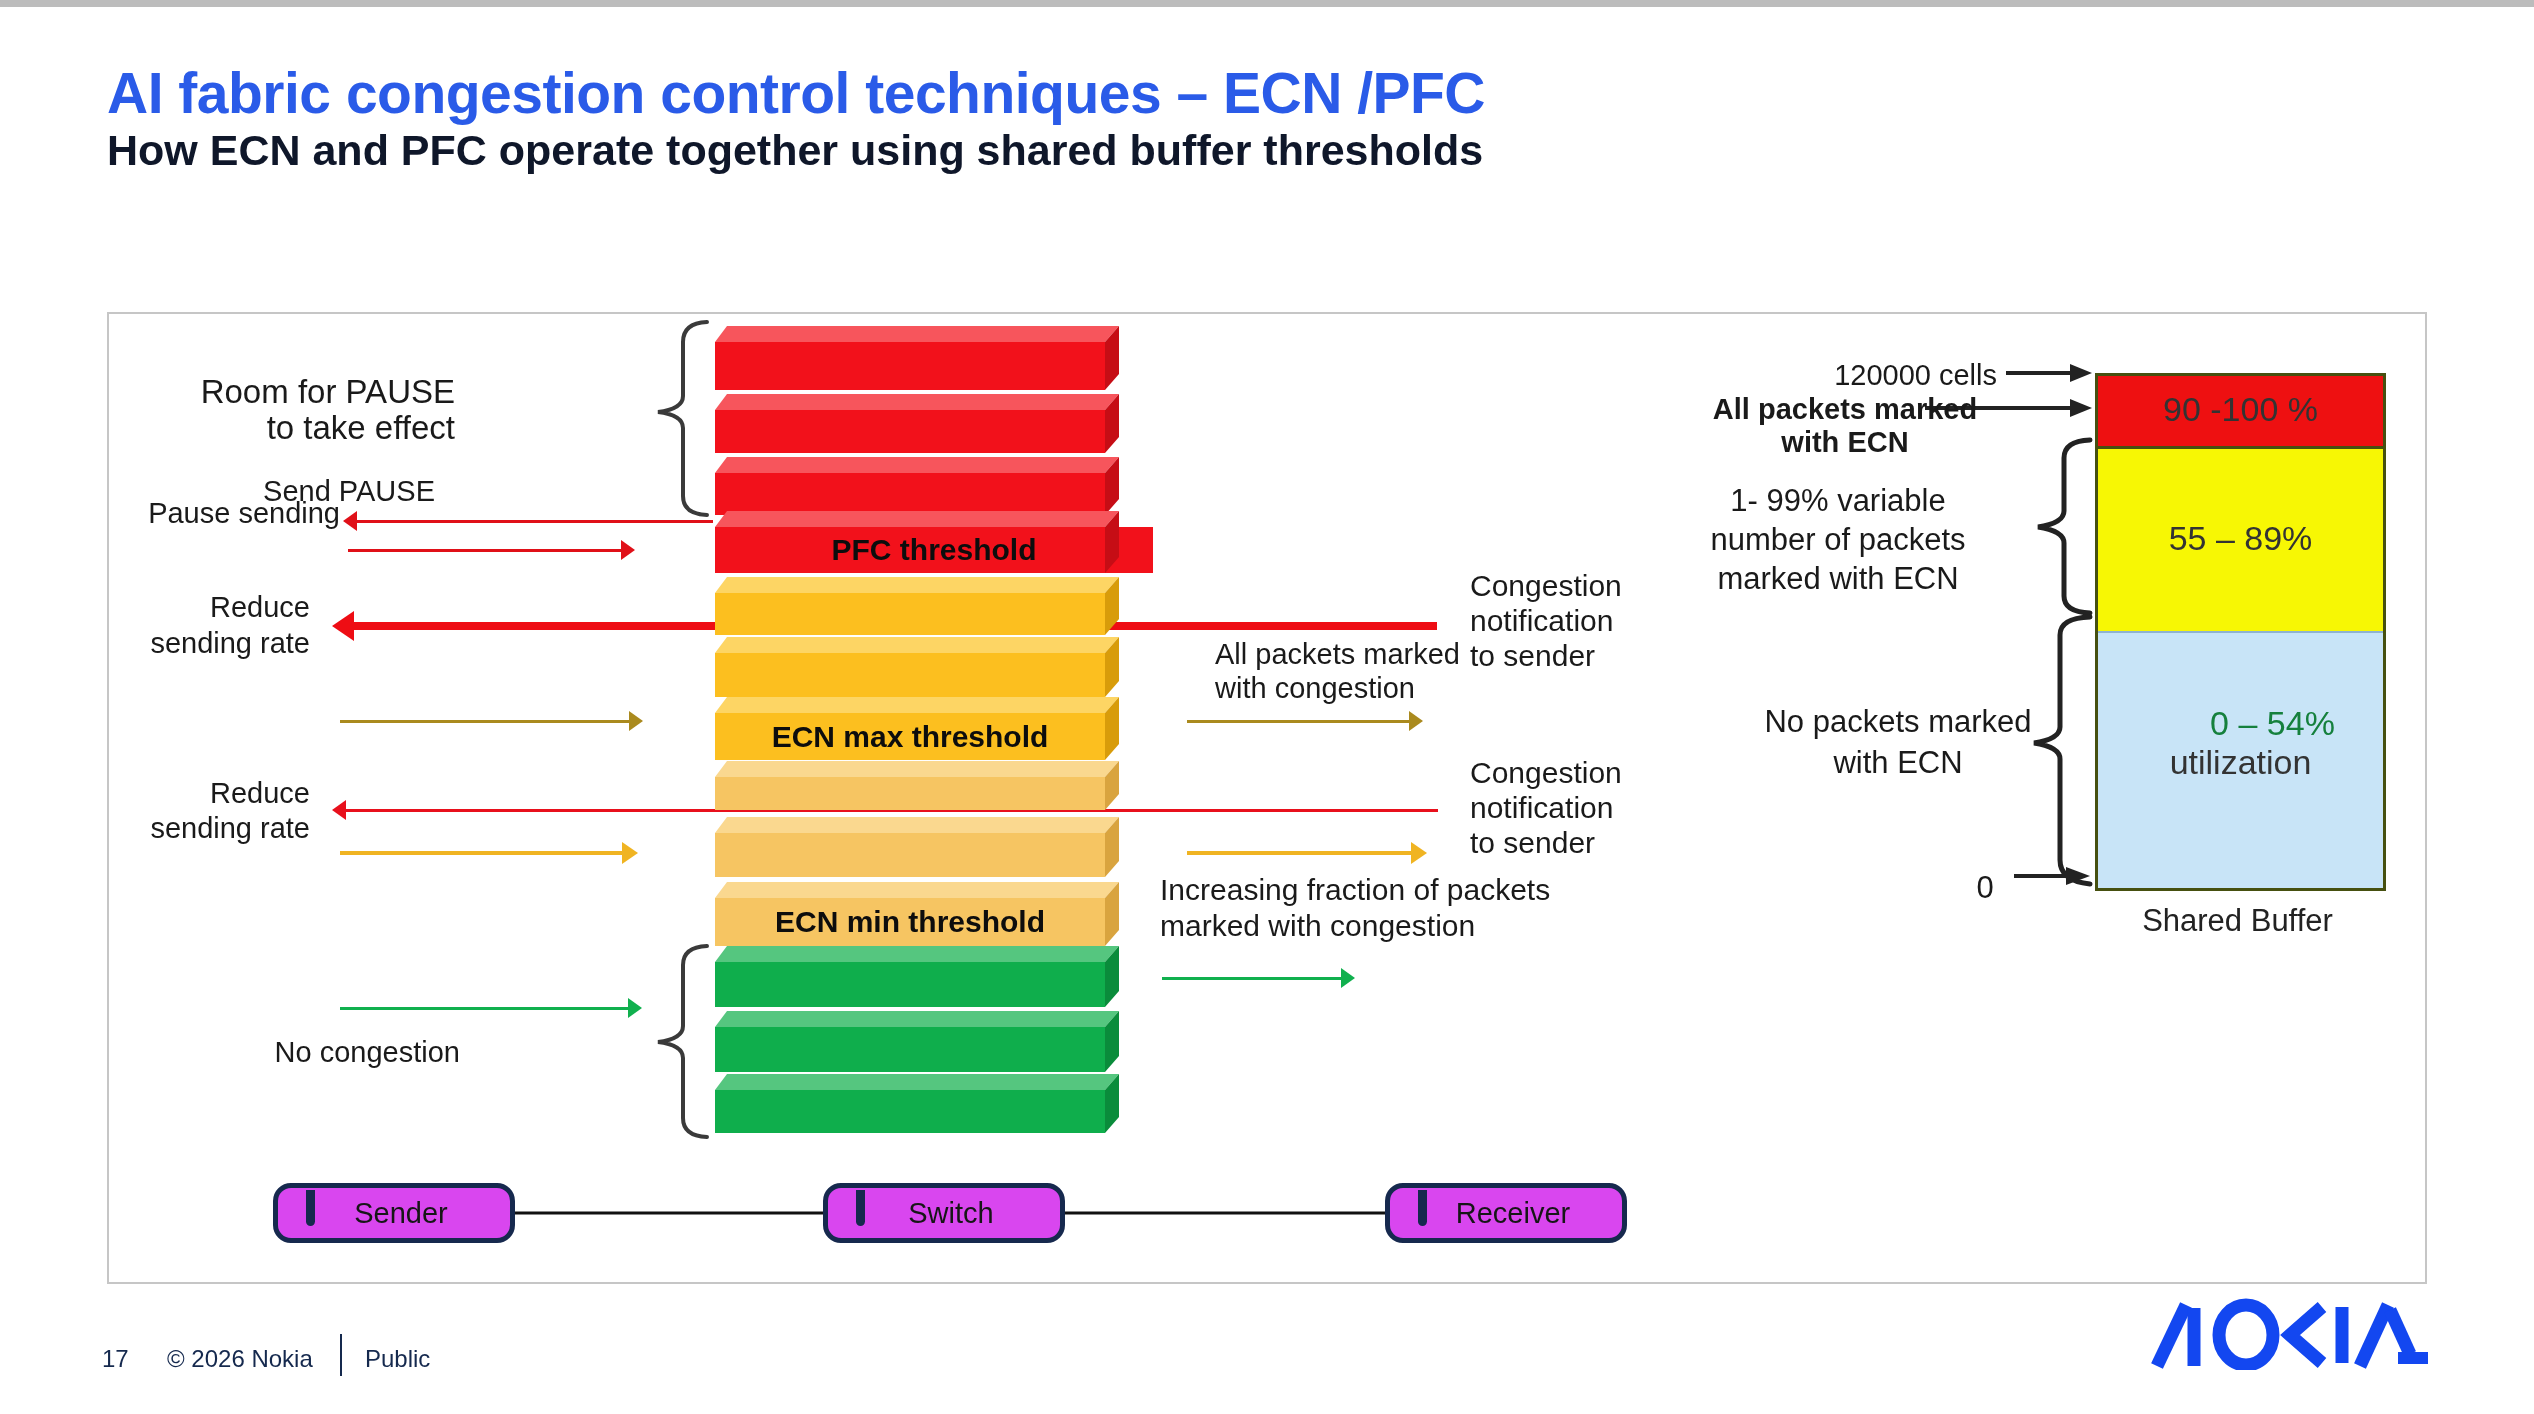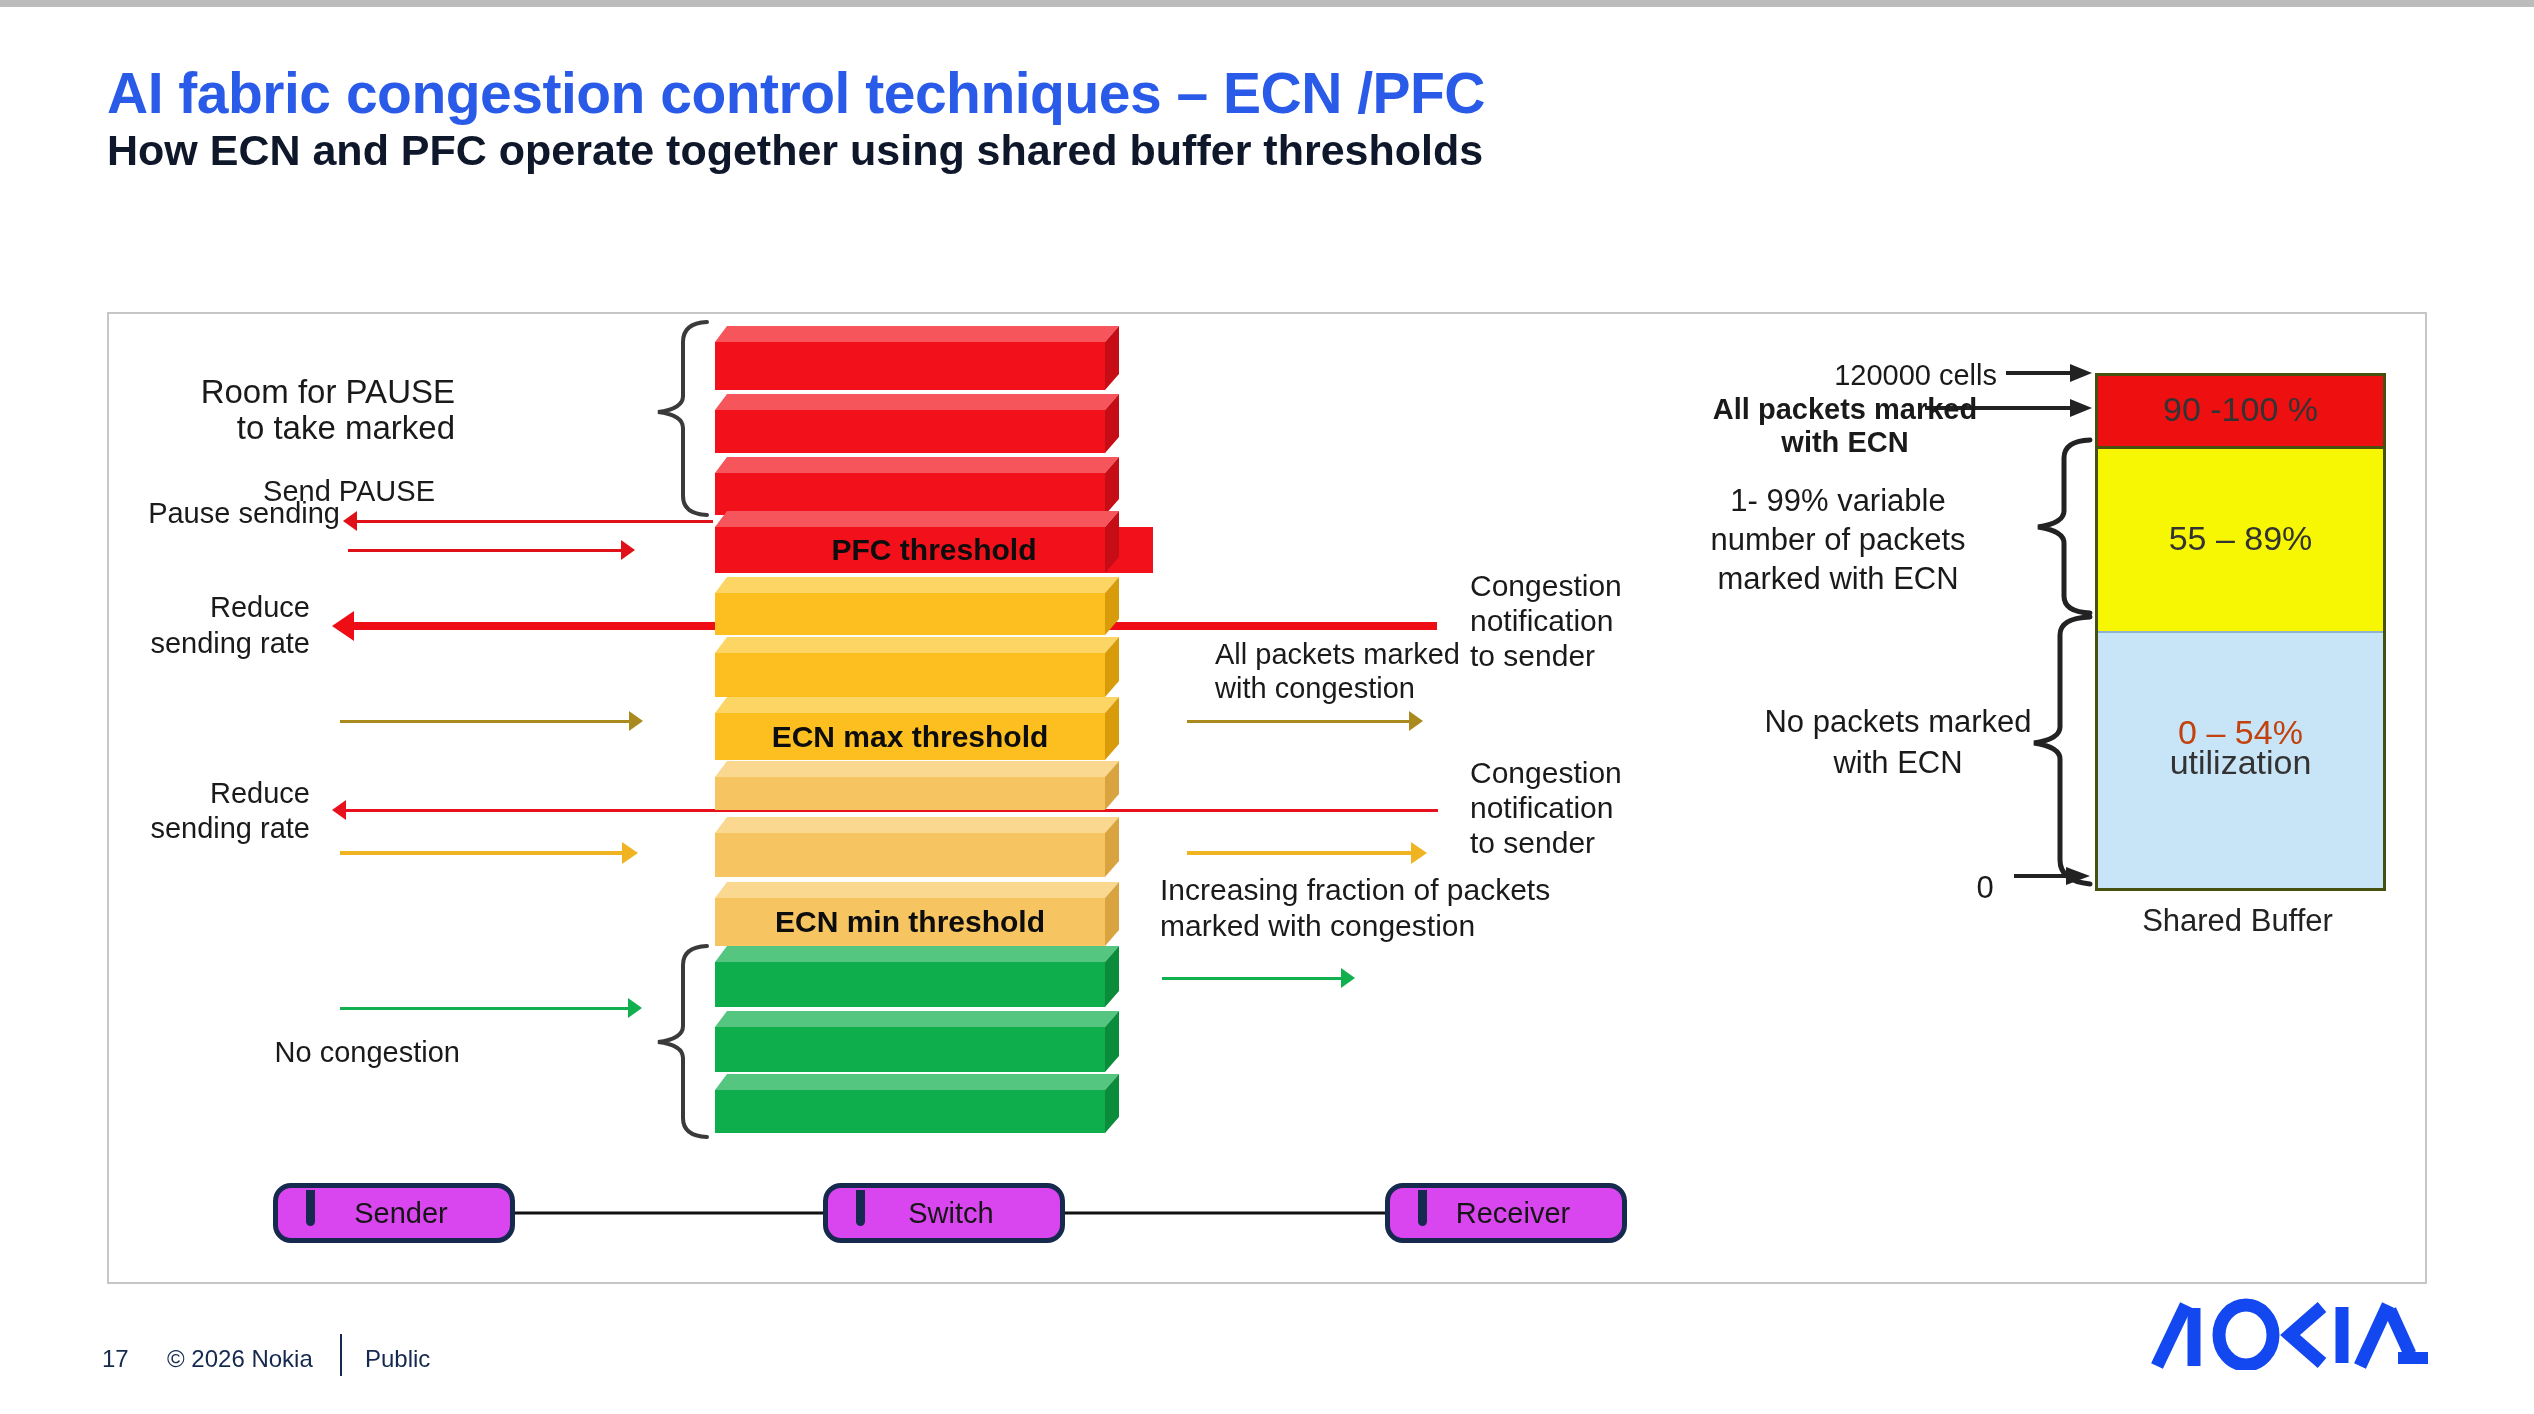--- a/index.html
+++ b/index.html
@@ -97,21 +97,21 @@
       <div class="aline" style="left: 1187px; width: 226px; top: 851px; height: 4px; background: rgb(240, 180, 34);"></div>
       <div class="ahead" style="top: 842px; border-top: 11px solid transparent; border-bottom: 11px solid transparent; left: 1411px; border-left: 16px solid rgb(240, 180, 34);"></div>
       <div class="aline" style="left: 340px; width: 290px; top: 1006.5px; height: 3px; background: rgb(16, 176, 78);"></div>
       <div class="ahead" style="top: 998px; border-top: 10px solid transparent; border-bottom: 10px solid transparent; left: 628px; border-left: 14px solid rgb(16, 176, 78);"></div>
       <div class="aline" style="left: 1162px; width: 181px; top: 976.5px; height: 3px; background: rgb(16, 176, 78);"></div>
       <div class="ahead" style="top: 968px; border-top: 10px solid transparent; border-bottom: 10px solid transparent; left: 1341px; border-left: 14px solid rgb(16, 176, 78);"></div>
     </div>
   <div id="texts">
       <div class="tb" style="top: 374px; font-size: 33px; line-height: 36px; right: 2079px; text-align: right; margin-left: 44px;">
         <div>Room for PAUSE</div>
-        <div>to take marked</div>
+        <div>to take effect</div>
       </div>
       <div class="tb" style="top: 476px; font-size: 29px; line-height: 30px; right: 2099px; text-align: right;">
         <div>Send PAUSE</div>
       </div>
       <div class="tb" style="top: 498px; font-size: 29px; line-height: 30px; right: 2194px; text-align: right;">
         <div>Pause sending</div>
       </div>
       <div class="tb" style="top: 589px; font-size: 29px; line-height: 36px; right: 2224px; text-align: right;">
         <div>Reduce</div>
         <div>sending rate</div>
@@ -158,21 +158,21 @@
     </div>
 
   <div class="buffer" id="buffer">
       <div class="seg" style="height: 70px; background: rgb(238, 16, 17);">
         <div class="l1" style="color: rgb(51, 51, 51); top: 50%; transform: translateY(-55%);">90 -100 %</div>
       </div>
       <div class="seg" style="height: 185px; background: rgb(247, 247, 4); border-top: 3px solid rgb(70, 80, 16);">
         <div class="l1" style="color: rgb(51, 51, 51); top: 50%; transform: translateY(-55%);">55 – 89%</div>
       </div>
       <div class="seg" style="height: 257px; background: rgb(200, 228, 247); border-top: 2px solid rgb(143, 179, 207);">
-        <div class="l1" style="color: #c2410c; top: 80px;">0 – 54%</div>
+        <div class="l1" style="color: #15803d; top: 71px; padding-left: 32px;">0 – 54%</div>
         <div class="l1" style="color: rgb(51, 51, 51); top: 110px;">utilization</div>
       </div>
     </div>
   <div class="tb" id="buffer-caption" style="left:2095px;top:903px;width:285px;text-align:center;font-size:31px;color:#222;">Shared Buffer</div>
   <div id="buffer-labels">
       <div class="tb" style="top: 360px; font-size: 29px; line-height: 30px; right: 537px; text-align: right;">
         <div>120000 cells</div>
       </div>
       <div class="tb" style="top: 393px; font-size: 29px; line-height: 33px; font-weight: 700; left: 1845px; transform: translateX(-50%); text-align: center;">
         <div>All packets marked</div>

